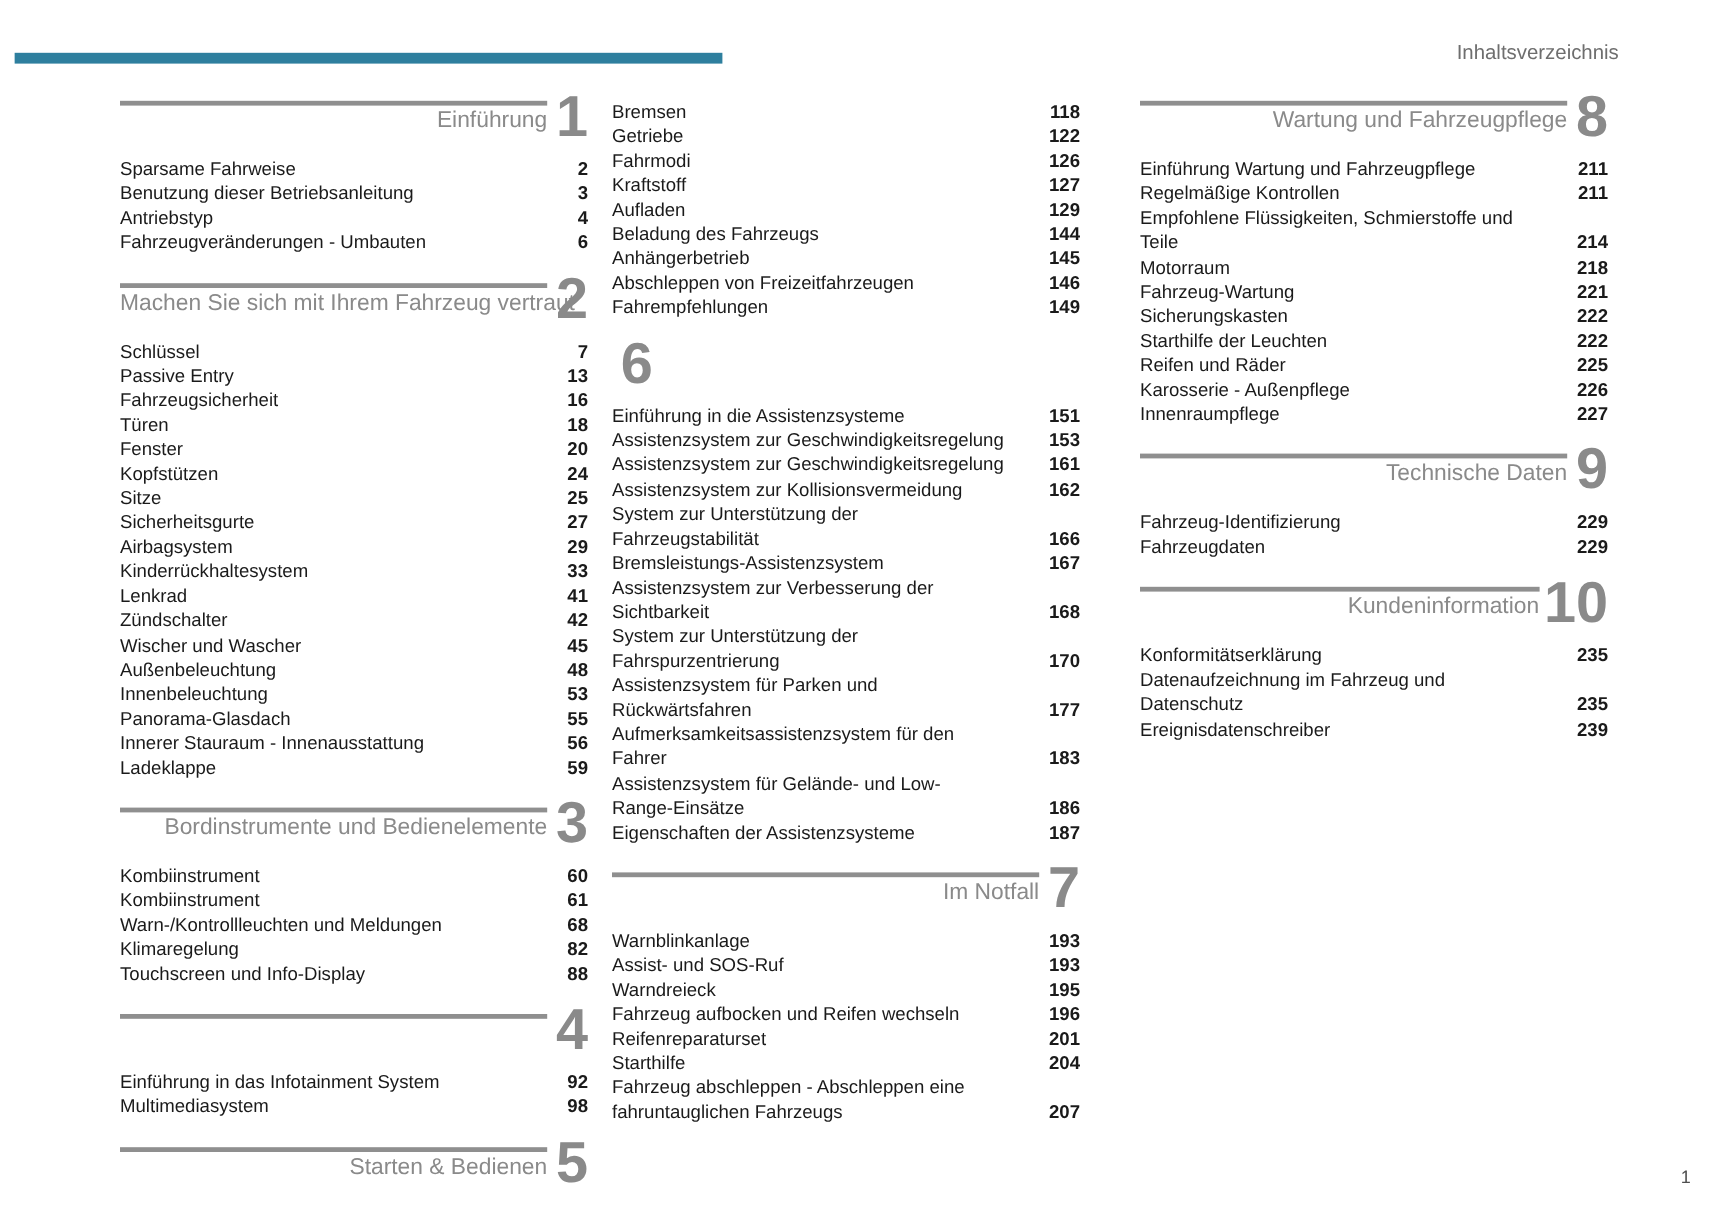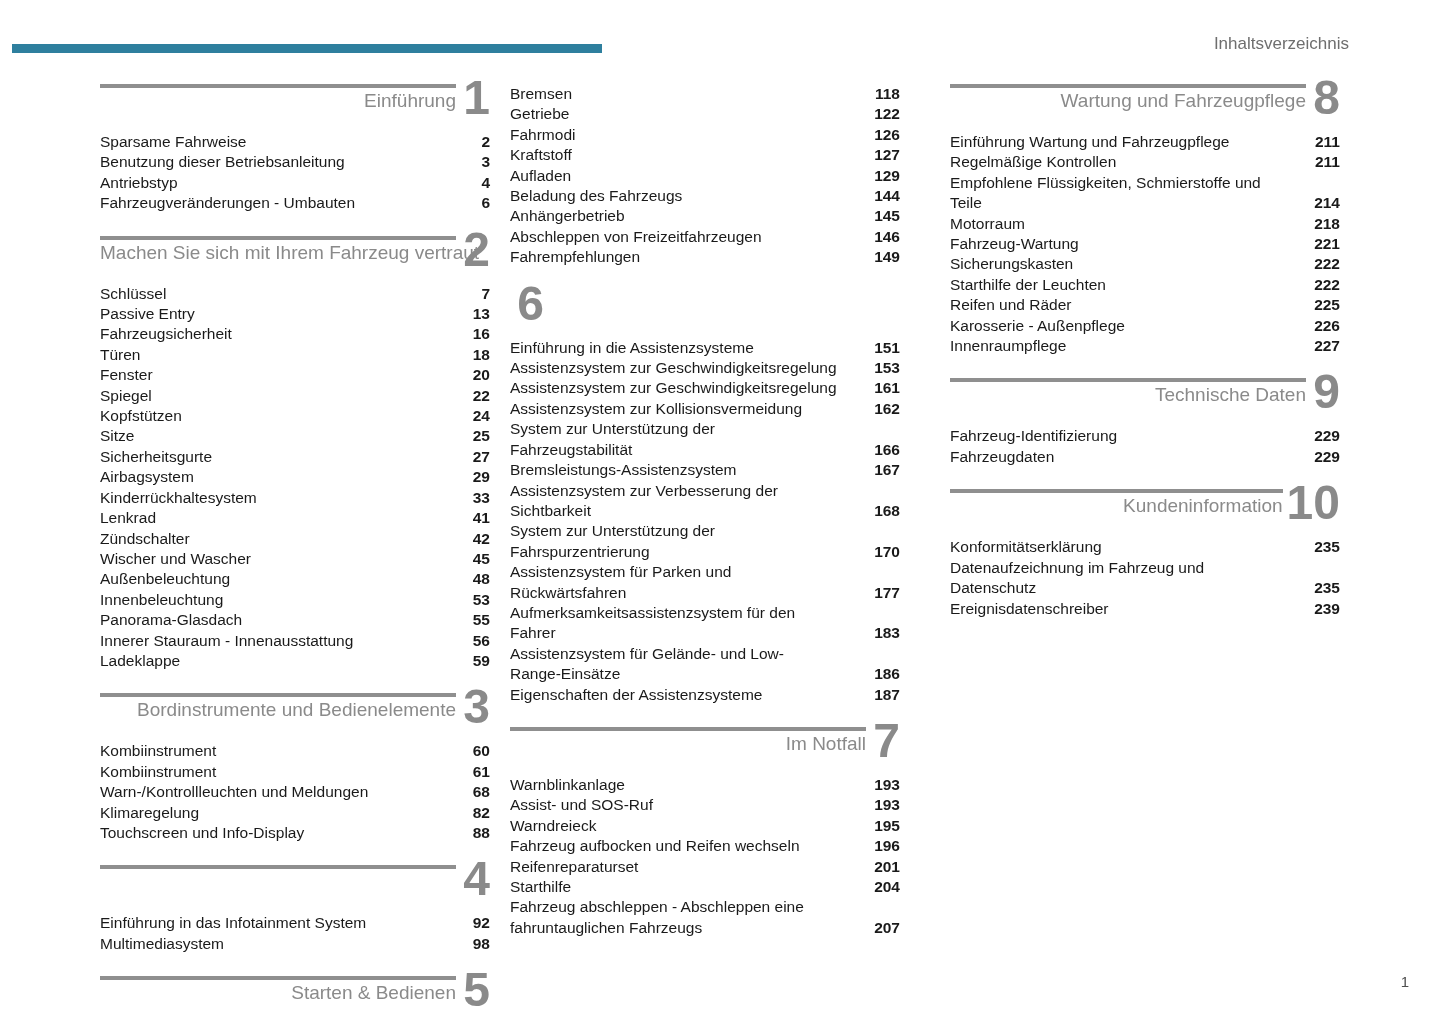--- a/index.html
+++ b/index.html
@@ -143,24 +143,20 @@
           </div>
           <div class="toc-item">
             <span class="item-label">Türen</span>
             <span class="item-page">18</span>
           </div>
           <div class="toc-item">
             <span class="item-label">Fenster</span>
             <span class="item-page">20</span>
           </div>
           <div class="toc-item">
-            <span class="item-label">Spiegel</span>
-            <span class="item-page">22</span>
-          </div>
-          <div class="toc-item">
             <span class="item-label">Kopfstützen</span>
             <span class="item-page">24</span>
           </div>
           <div class="toc-item">
             <span class="item-label">Sitze</span>
             <span class="item-page">25</span>
           </div>
           <div class="toc-item">
             <span class="item-label">Sicherheitsgurte</span>
             <span class="item-page">27</span>

